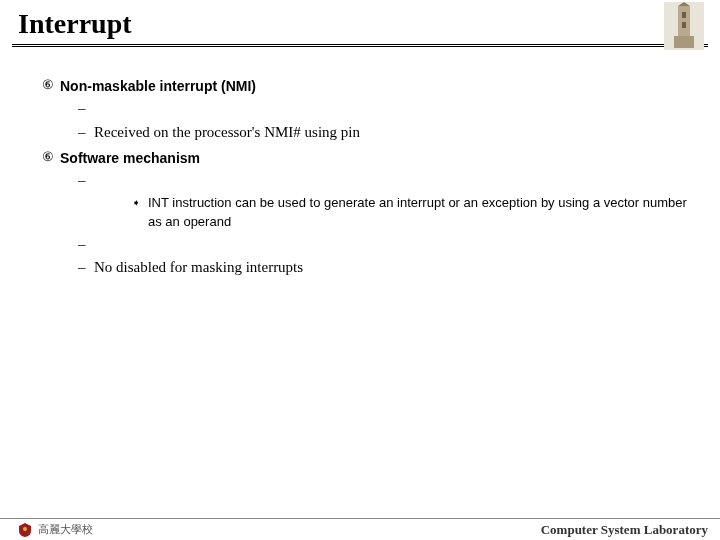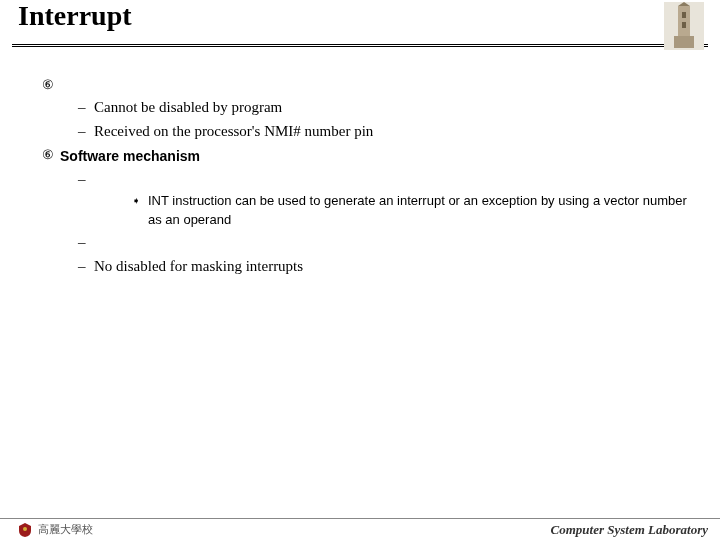--- a/index.html
+++ b/index.html
@@ -7,21 +7,21 @@
     width: 720px;
     height: 540px;
     background: #fff;
     font-family: Arial, Helvetica, sans-serif;
     color: #000;
     position: relative;
     overflow: hidden;
   }
   .header {
     position: relative;
-    padding: 0 0 0 18px;
+    padding: 8px 0 0 18px;
     height: 54px;
   }
   .title {
     font-family: "Times New Roman", Times, serif;
     font-size: 28px;
     font-weight: bold;
   }
   .title-underline {
     position: absolute;
     left: 12px;
@@ -93,21 +93,20 @@
     align-items: center;
     gap: 6px;
     font-family: "SimSun", serif;
   }
   .crest {
     width: 14px;
     height: 14px;
   }
   .footer-right {
     font-family: "Times New Roman", Times, serif;
-    font-style: italic;
     font-weight: bold;
     color: #333;
     font-size: 13px;
   }
 </style>
 </head>
 <body>
 
 <div class="header">
   <div class="title">Interrupt</div>
@@ -119,28 +118,28 @@
     <polygon points="14,4 20,0 26,4" fill="#8c7d62"></polygon>
     <rect x="18" y="10" width="4" height="6" fill="#6e5f46"></rect>
     <rect x="18" y="20" width="4" height="6" fill="#6e5f46"></rect>
   </svg>
 </div>
 
 <div class="content">
 
   <div class="bullet-l1">
     <span class="mark">⑥</span>
+    <span>Non-maskable interrupt (NMI)</span>
   </div>
   <div class="bullet-l2">
     <span class="mark">–</span>
-    <span>Cannot be disabled by program</span>
   </div>
   <div class="bullet-l2">
     <span class="mark">–</span>
-    <span>Received on the processor's NMI# number pin</span>
+    <span>Received on the processor's NMI# using pin</span>
   </div>
 
   <div class="bullet-l1" style="margin-top:4px;">
     <span class="mark">⑥</span>
     <span>Software mechanism</span>
   </div>
   <div class="bullet-l2">
     <span class="mark">–</span>
   </div>
   <div class="bullet-l3">

